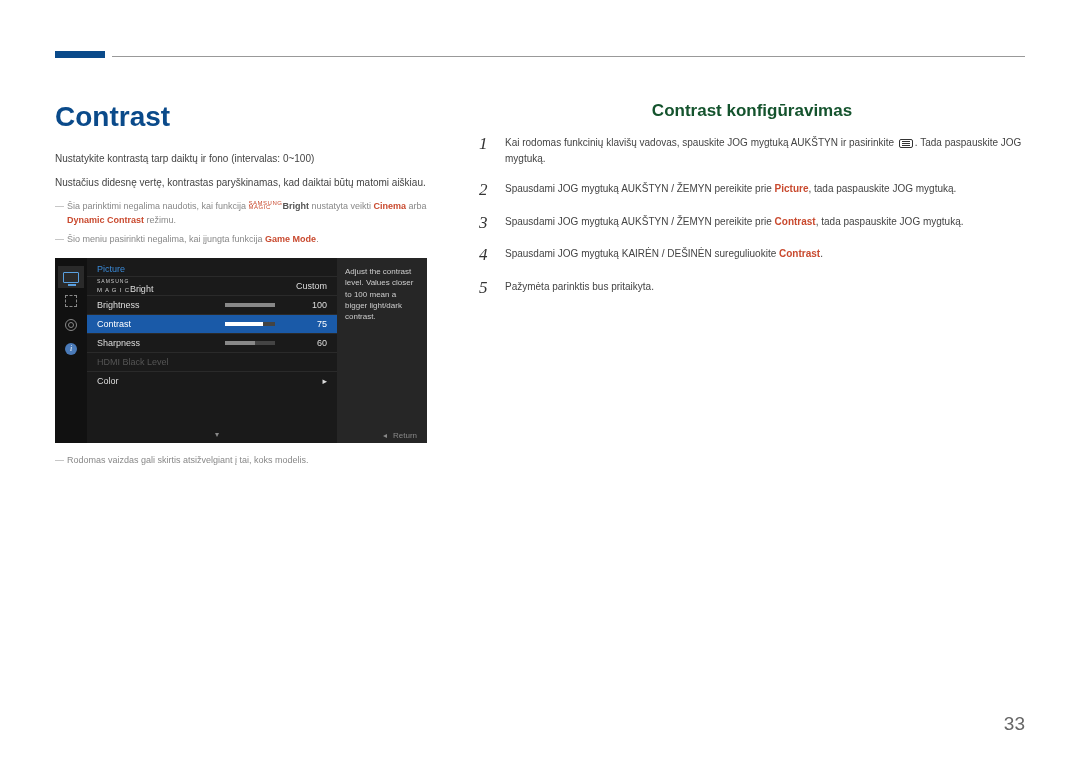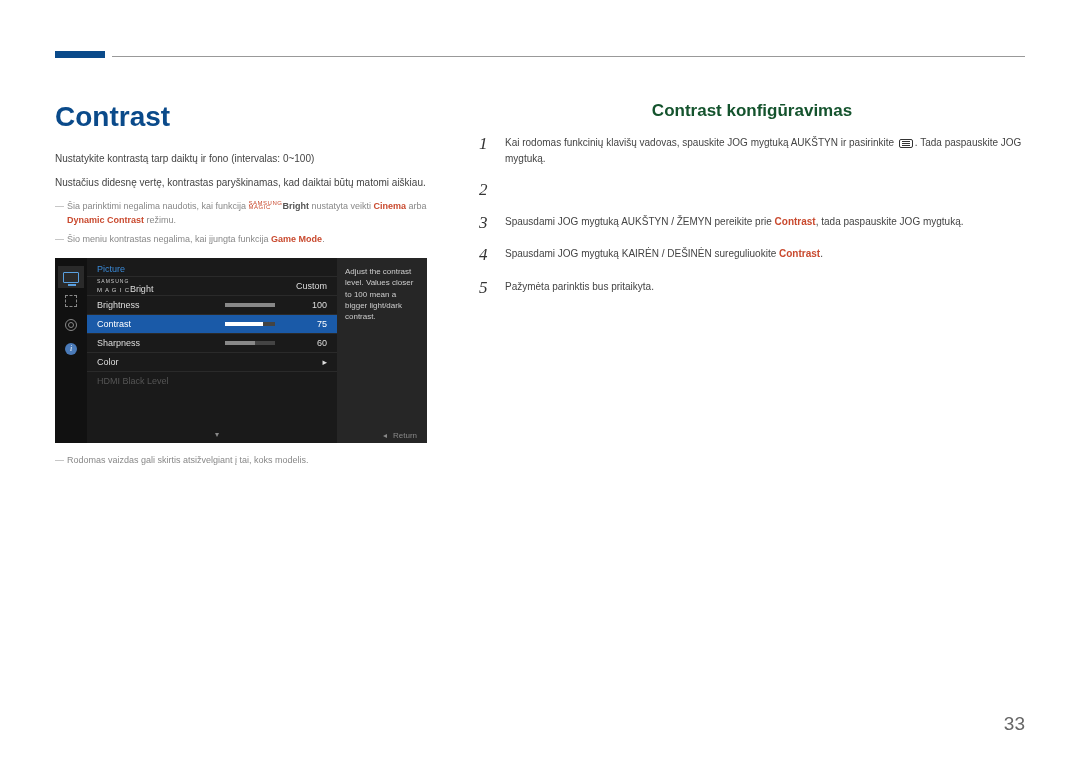--- a/index.html
+++ b/index.html
@@ -260,21 +260,21 @@
       <div class="body-text">Nustačius didesnę vertę, kontrastas paryškinamas, kad daiktai būtų matomi aiškiau.</div>
 
       <div class="note-line">
         <span>Šia parinktimi negalima naudotis, kai funkcija </span><span style="display:inline-block;position:relative;top:0;">
           <span class="red-small" style="display:block;line-height:0.6;">SAMSUNG</span>
           <span class="red-small" style="display:block;line-height:0.6;">MAGIC</span>
         </span><span class="bold-dark">Bright</span><span> nustatyta veikti </span><span class="red-bold">Cinema</span><span> arba </span><span class="red-bold">Dynamic Contrast</span><span> režimu.</span>
       </div>
 
       <div class="note-line">
-        <span>Šio meniu kontrastas negalima, kai įjungta funkcija </span><span class="red-bold">Game Mode</span><span>.</span>
+        <span>Šio meniu pasirinkti negalima, kai įjungta funkcija </span><span class="red-bold">Game Mode</span><span>.</span>
       </div>
 
       <div class="osd">
         <div class="osd-icons">
           <div class="osd-icon sel">
               <div class="monitor-icon"></div>
             </div>
           <div class="osd-icon">
               <div class="square-icon"></div>
             </div>
@@ -312,28 +312,28 @@
                 </div>
               <div class="osd-value">75</div>
             </div>
             <div class="osd-row">
               <div class="osd-label">Sharpness</div>
               <div class="osd-slider">
                   <div class="osd-slider-fill" style="width:60%"></div>
                 </div>
               <div class="osd-value">60</div>
             </div>
+            <div class="osd-row disabled">
+              <div class="osd-label">HDMI Black Level</div>
+            </div>
             <div class="osd-row">
               <div class="osd-label">Color</div>
               <div style="flex:1"></div>
               <div class="osd-arrow">▸</div>
             </div>
-            <div class="osd-row disabled">
-              <div class="osd-label">HDMI Black Level</div>
-            </div>
           </div>
           <div class="osd-down">▾</div>
         </div>
         <div class="osd-desc">Adjust the contrast level. Values closer to 100 mean a bigger light/dark contrast.</div>
         <div class="osd-footer">
           <span>◂</span>
           <span>Return</span>
         </div>
       </div>
 
@@ -346,20 +346,23 @@
 
         <div class="step">
           <div class="step-num">1</div>
           <div class="step-text">
             <span>Kai rodomas funkcinių klavišų vadovas, spauskite JOG mygtuką AUKŠTYN ir pasirinkite </span><span class="menu-icon"></span><span>. Tada paspauskite JOG mygtuką.</span>
           </div>
         </div>
 
         <div class="step">
           <div class="step-num">2</div>
+          <div class="step-text">
+            <span>Spausdami JOG mygtuką AUKŠTYN / ŽEMYN pereikite prie </span><span class="red-bold">Picture</span><span>, tada paspauskite JOG mygtuką.</span>
+          </div>
         </div>
 
         <div class="step">
           <div class="step-num">3</div>
           <div class="step-text">
             <span>Spausdami JOG mygtuką AUKŠTYN / ŽEMYN pereikite prie </span><span class="red-bold">Contrast</span><span>, tada paspauskite JOG mygtuką.</span>
           </div>
         </div>
 
         <div class="step">

